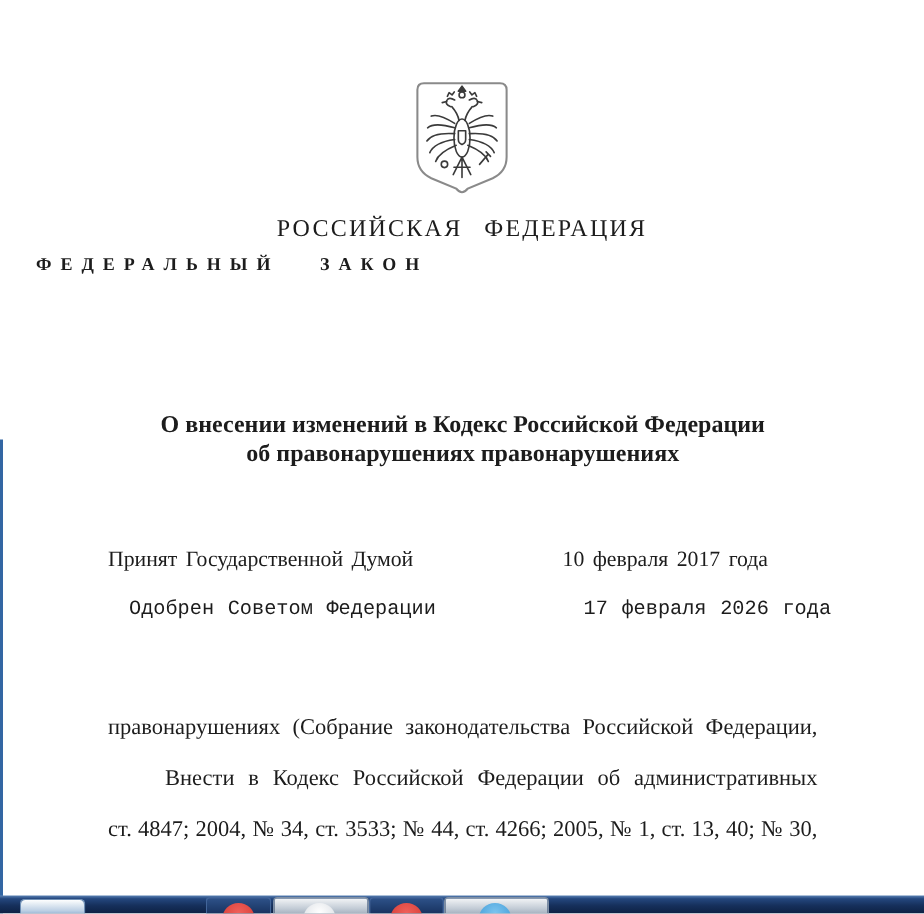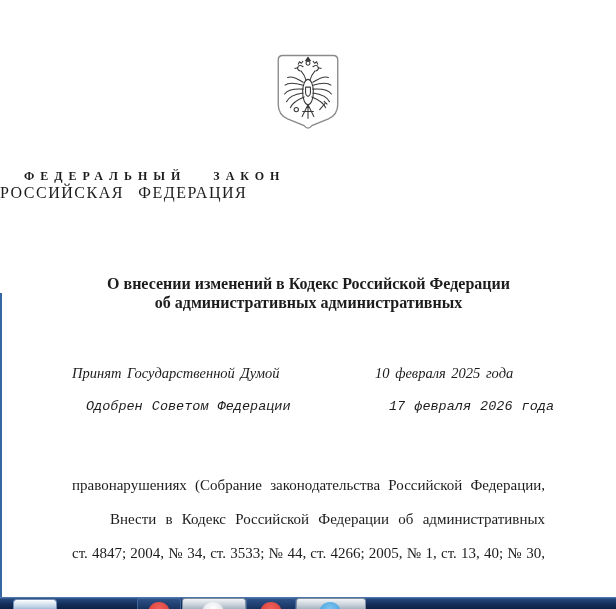--- a/index.html
+++ b/index.html
@@ -28,25 +28,25 @@
     display: flex;
     justify-content: center;
   }
 
   
   .country {
     position: absolute;
     top: 144px;
     left: 0;
     width: 100%;
+    text-align: center;
     font-size: 16px;
     letter-spacing: 1.5px;
     word-spacing: 9px;
     white-space: nowrap;
-    margin-top: 40px;
   }
   .doc-type {
     position: absolute;
     top: 169px;
     left: 0;
     width: 100%;
     text-align: left;
     font-size: 12px;
     font-weight: bold;
     letter-spacing: 6px;
@@ -67,21 +67,20 @@
     line-height: 19px;
   }
 
   
   .adopt-row {
     position: absolute;
     left: 72px;
     right: 71px;
     font-size: 14.5px;
     white-space: nowrap;
-    font-style: italic;
   }
   .adopt-row .date {
     position: absolute;
     left: 303px;
     top: 0;
   }
   .row-duma { top: 365px; word-spacing: 2px; }
   .row-sovfed {
     top: 399px;
     font-family: "Liberation Mono", monospace;
@@ -213,26 +212,26 @@
         <path d="M44,57 L50,50 M48.5,48.5 l3,3"></path>
       </g>
     </svg>
   </div>
 
   <div class="country">РОССИЙСКАЯ ФЕДЕРАЦИЯ</div>
   <div class="doc-type">ФЕДЕРАЛЬНЫЙ ЗАКОН</div>
 
   <div class="law-title">
     <div>О внесении изменений в Кодекс Российской Федерации</div>
-    <div>об административных административных</div>
+    <div>об правонарушениях правонарушениях</div>
   </div>
 
   <div class="adopt-row row-duma">
     <span>Принят Государственной Думой</span>
-    <span class="date">10 февраля 2025 года</span>
+    <span class="date">10 февраля 2017 года</span>
   </div>
   <div class="adopt-row row-sovfed">
     <span>Одобрен Советом Федерации</span>
     <span class="date">17 февраля 2026 года</span>
   </div>
 
   <div class="body-text">
     <div class="body-line">правонарушениях (Собрание законодательства Российской Федерации,</div>
     <div class="body-line indent">Внести в Кодекс Российской Федерации об административных</div>
     <div class="body-line">ст. 4847; 2004, № 34, ст. 3533; № 44, ст. 4266; 2005, № 1, ст. 13, 40; № 30,</div>

